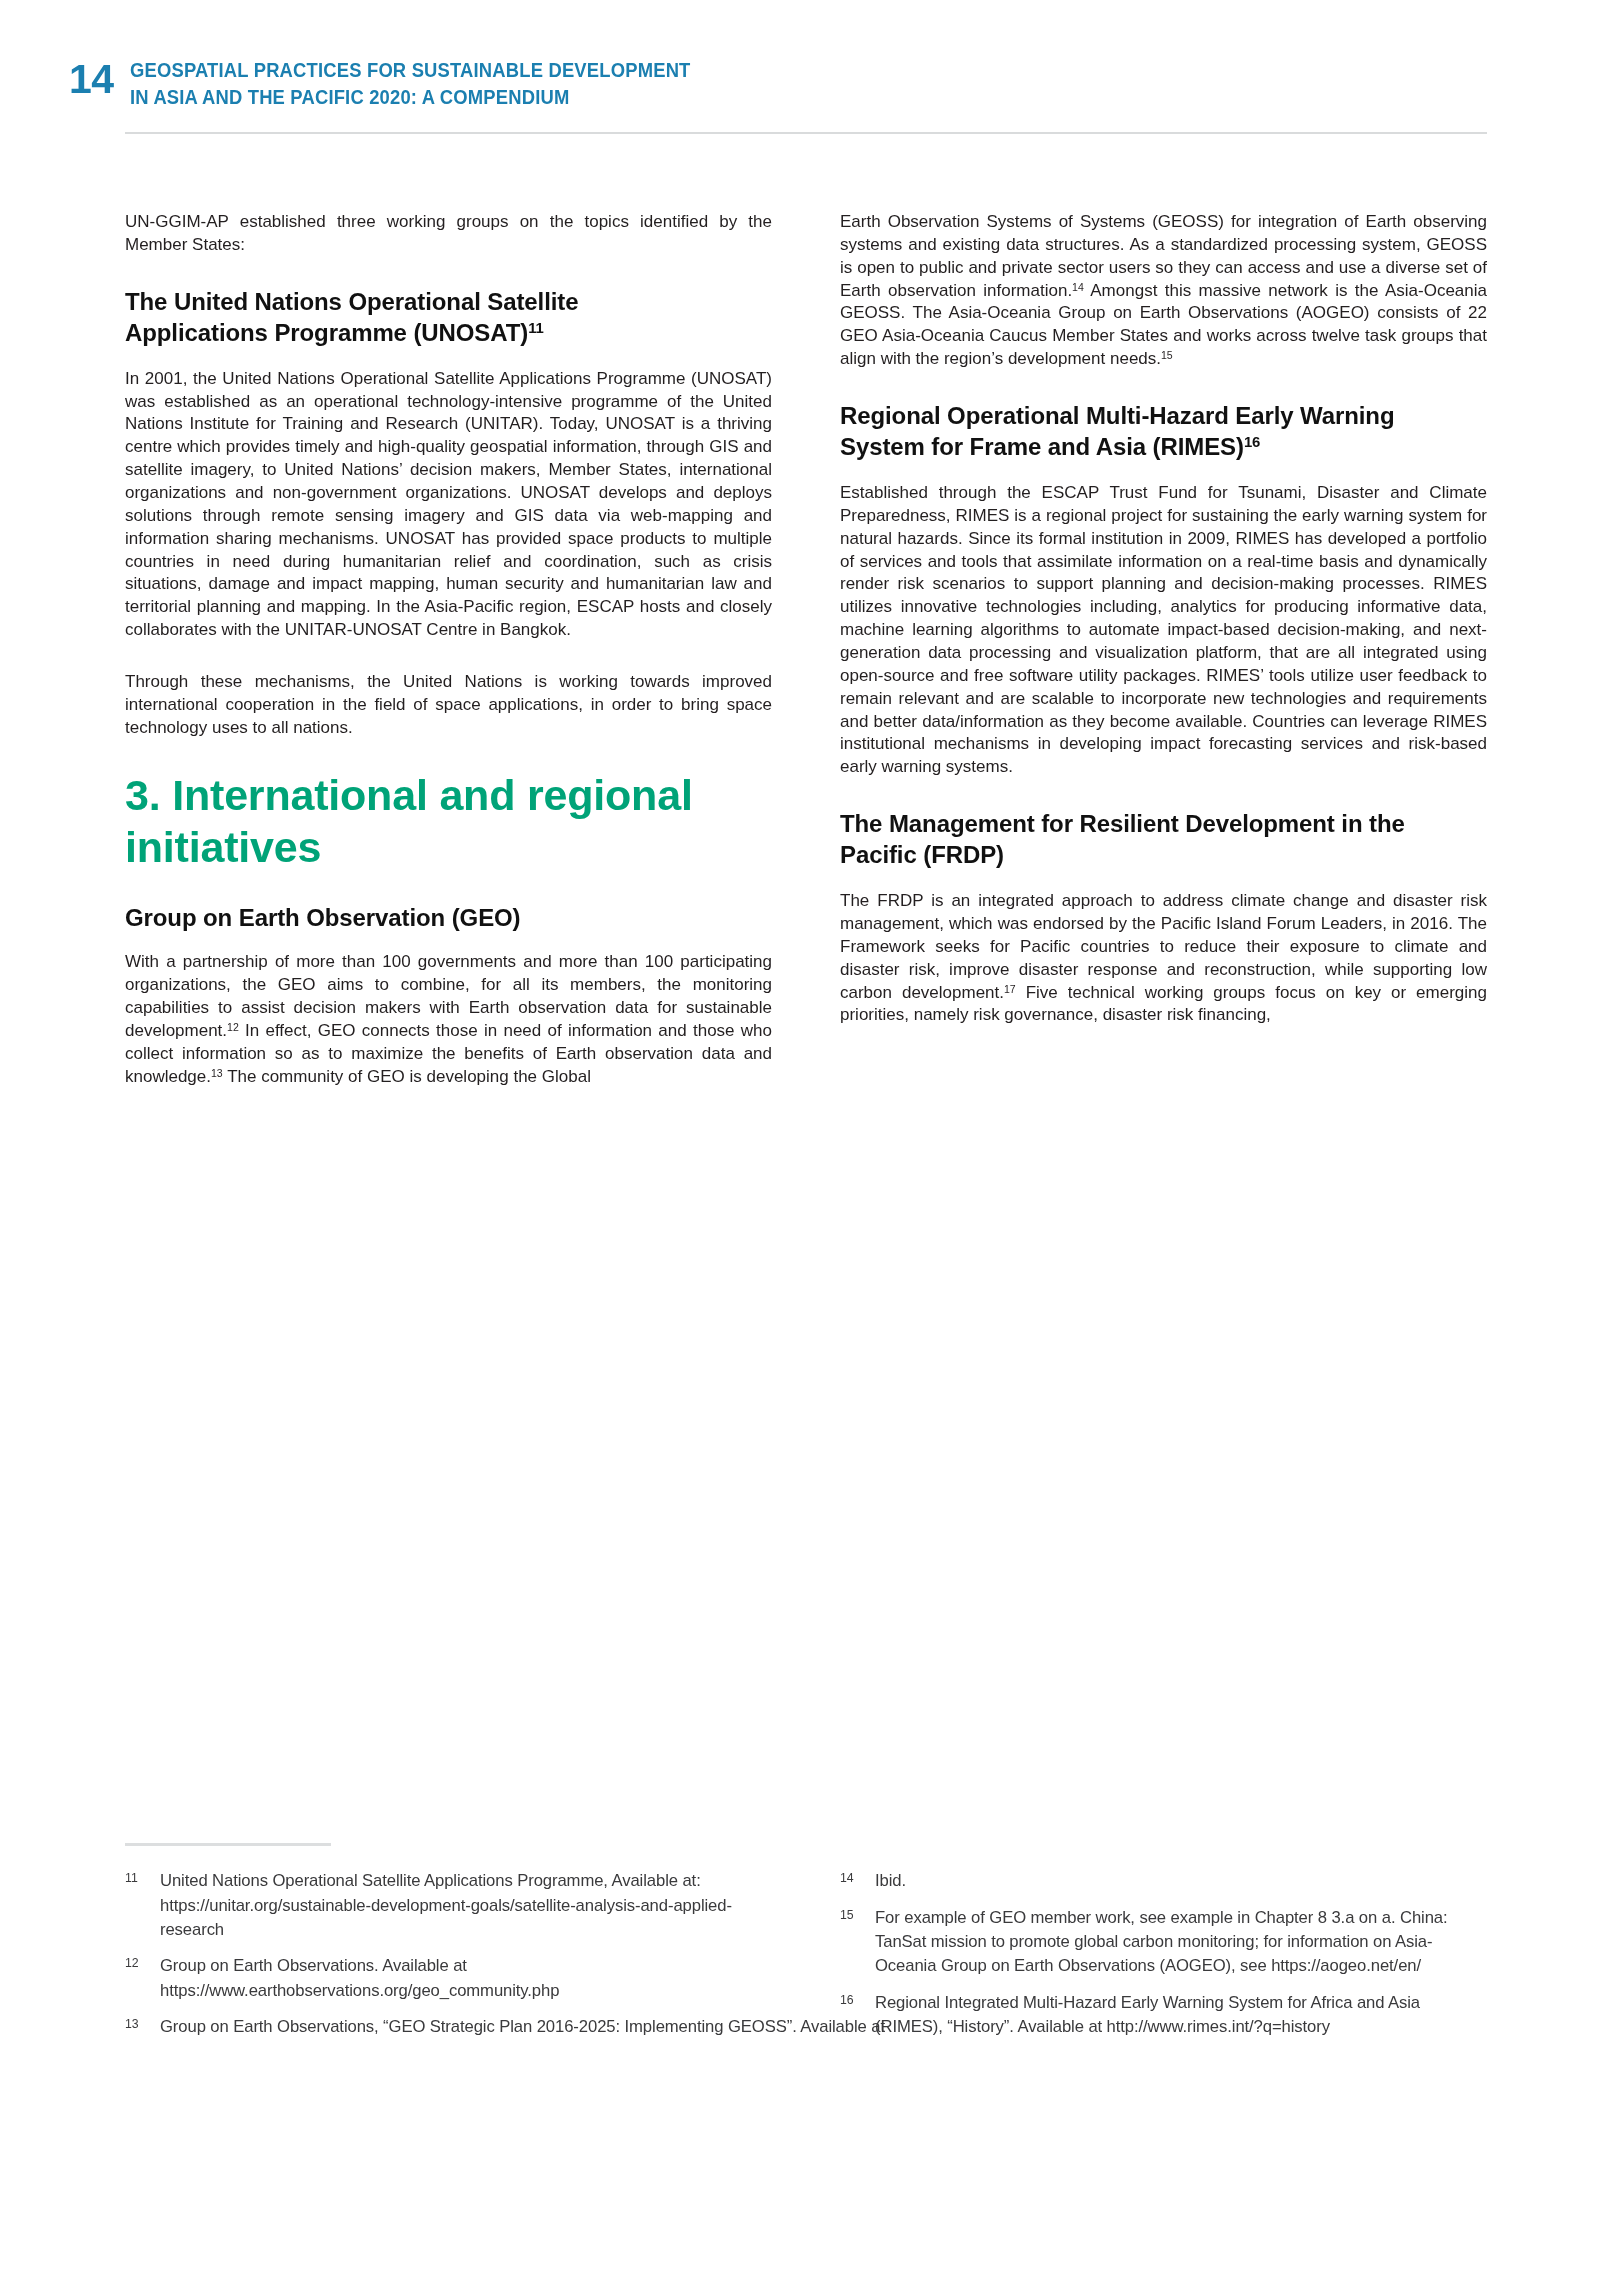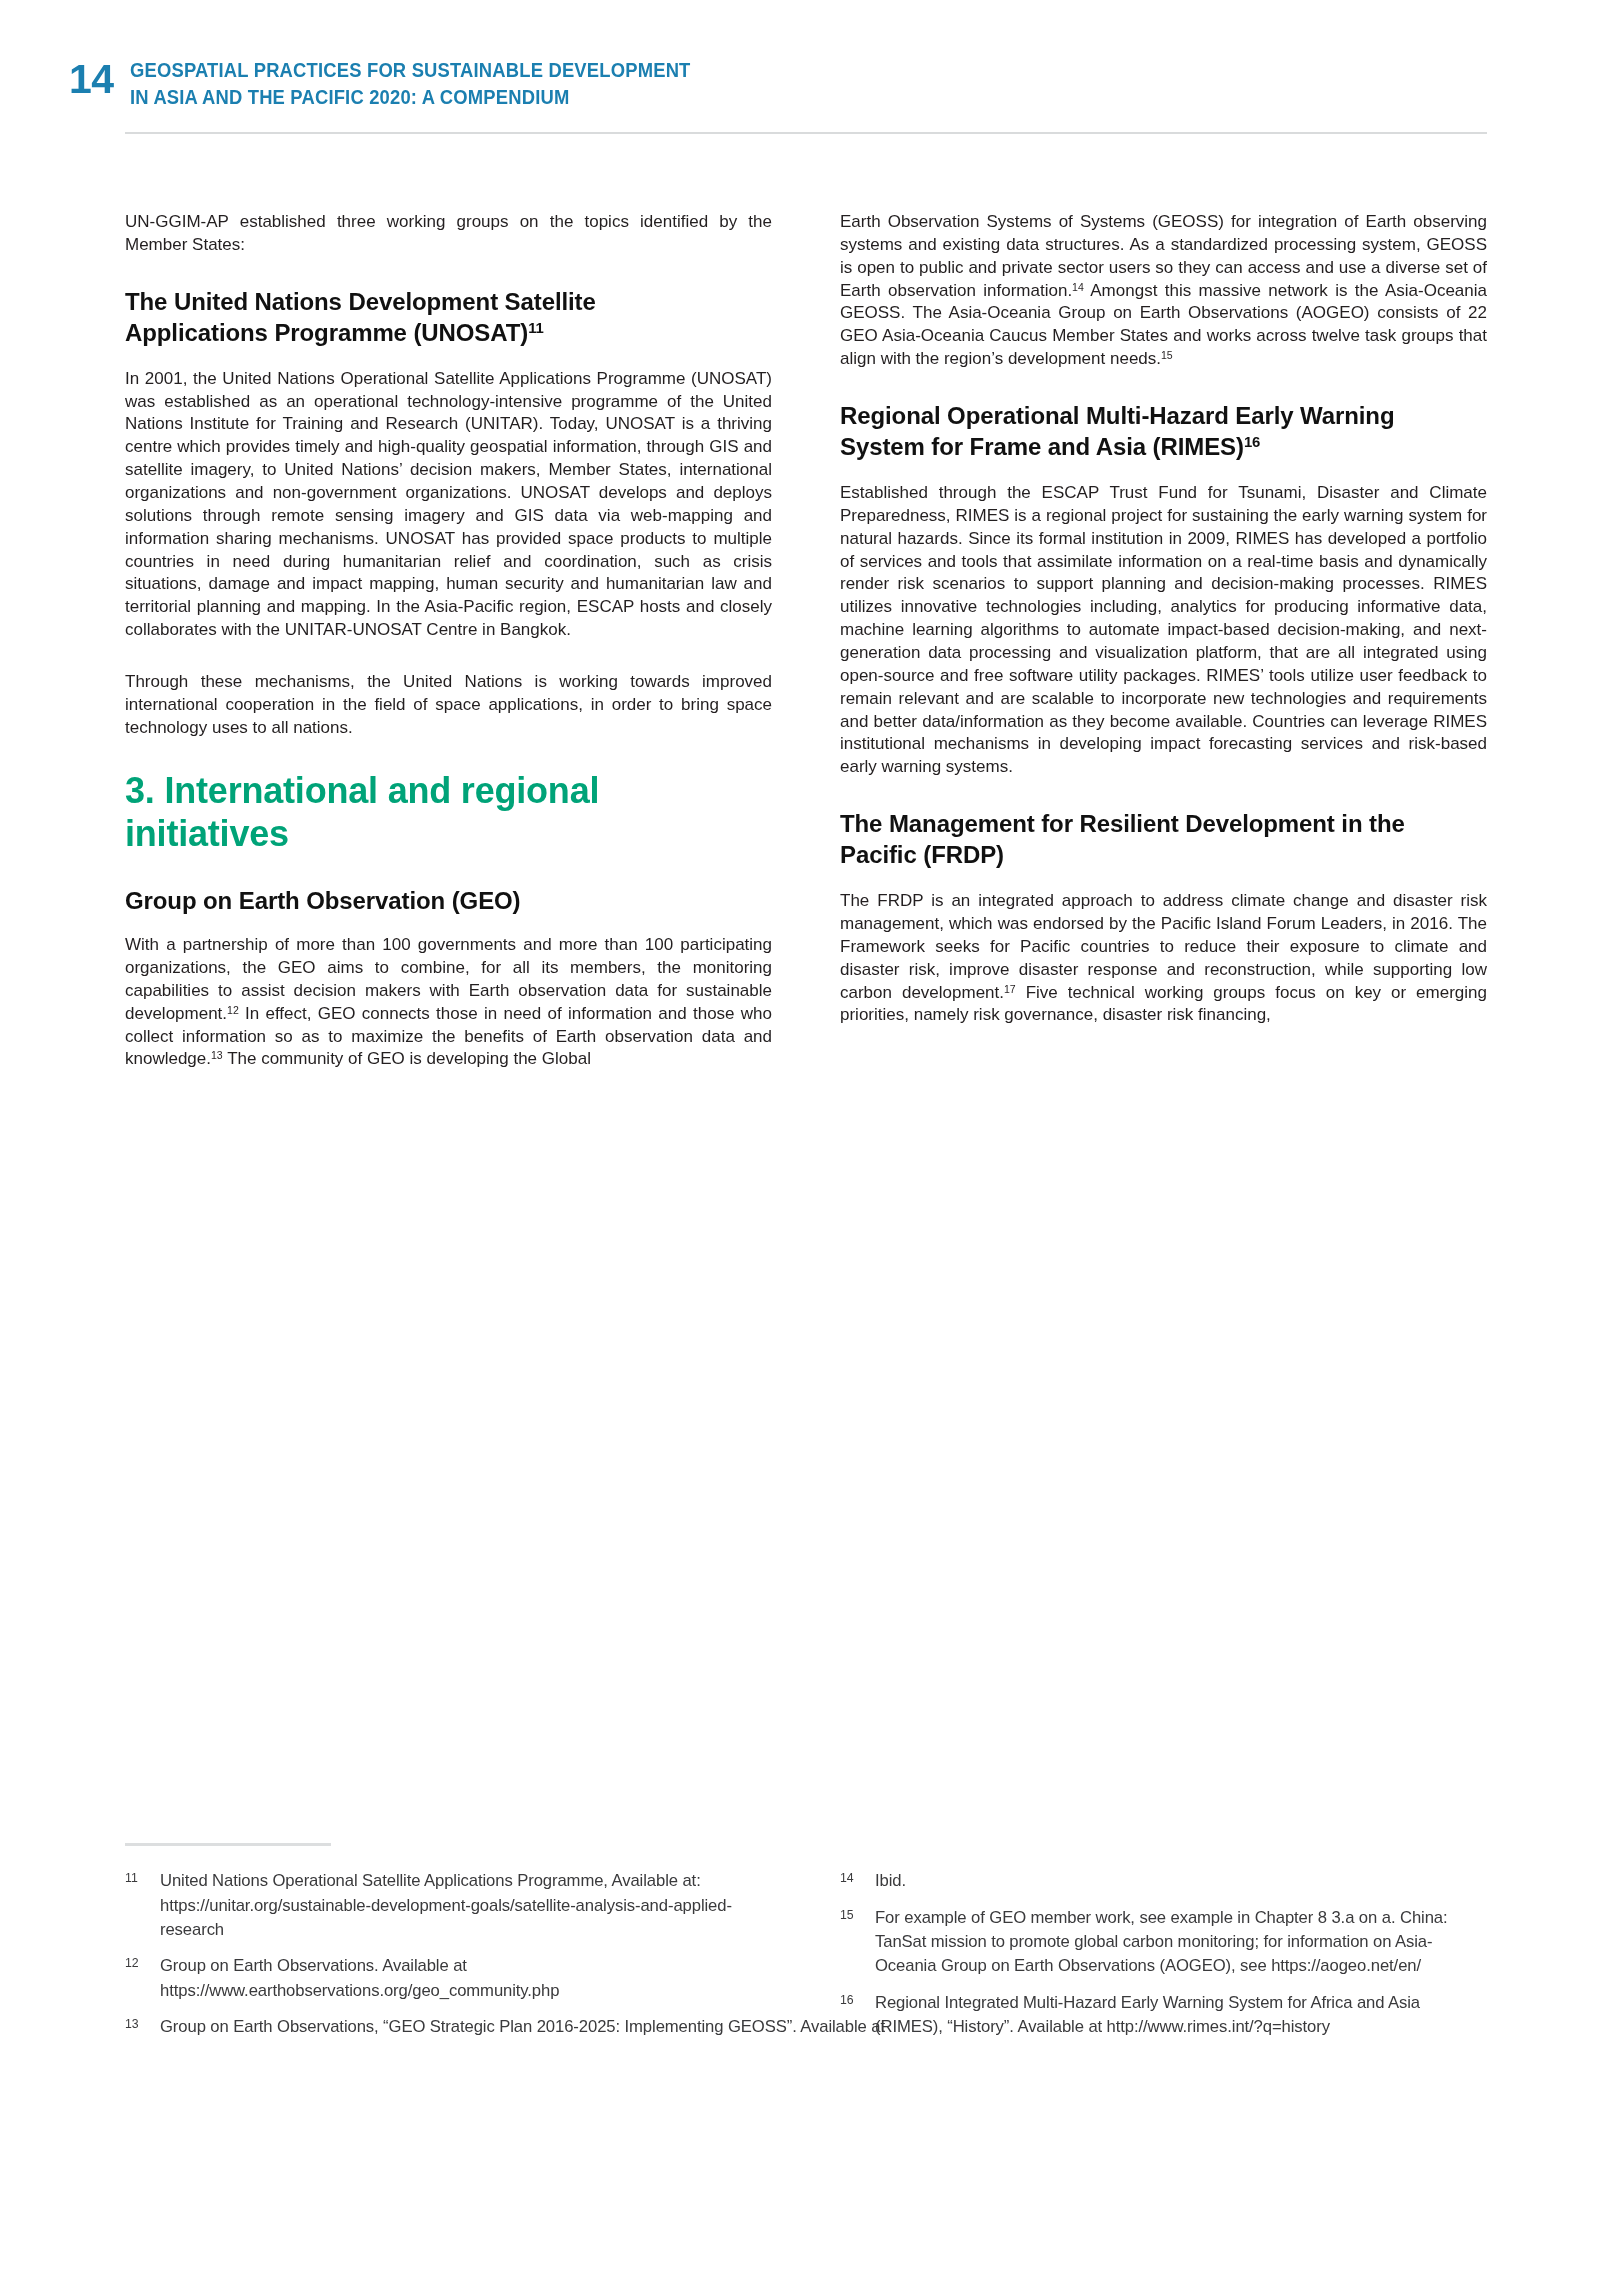--- a/index.html
+++ b/index.html
@@ -85,21 +85,21 @@
     font-size: 24px;
     font-weight: 700;
     line-height: 1.30;
     color: #111111;
     letter-spacing: -0.1px;
   }
   h3.sub.tight { margin-bottom: 17.6px; }
 
   h2.section {
     margin: 15.7px 0 29px 0;
-    font-size: 36px;
+    font-size: 43px;
     font-weight: 700;
     line-height: 1.22;
     color: #00a378;
     letter-spacing: -0.2px;
   }
 
   sup {
     font-size: 0.62em;
     vertical-align: 0.52em;
     line-height: 0;
@@ -160,21 +160,21 @@
   <div class="header-rule"></div>
 
   <div class="columns">
 
     <div class="col">
 
       <p class="body">UN-GGIM-AP established three working groups on the topics identified by the Member States:</p>
 
 
       <h3 class="sub">
-        <span>The United Nations Development Satellite</span><br>
+        <span>The United Nations Operational Satellite</span><br>
         <span>Applications Programme (UNOSAT)</span><sup>11</sup>
       </h3>
 
       <p class="body">In 2001, the United Nations Operational Satellite Applications Programme (UNOSAT) was established as an operational technology-intensive programme of the United Nations Institute for Training and Research (UNITAR). Today, UNOSAT is a thriving centre which provides timely and high-quality geospatial information, through GIS and satellite imagery, to United Nations’ decision makers, Member States, international organizations and non-government organizations. UNOSAT develops and deploys solutions through remote sensing imagery and GIS data via web-mapping and information sharing mechanisms. UNOSAT has provided space products to multiple countries in need during humanitarian relief and coordination, such as crisis situations, damage and impact mapping, human security and humanitarian law and territorial planning and mapping. In the Asia-Pacific region, ESCAP hosts and closely collaborates with the UNITAR-UNOSAT Centre in Bangkok.</p>
 
       <p class="body">Through these mechanisms, the United Nations is working towards improved international cooperation in the field of space applications, in order to bring space technology uses to all nations.</p>
 
       <h2 class="section">3. International and regional initiatives</h2>
 
       <h3 class="sub tight">Group on Earth Observation (GEO)</h3>

